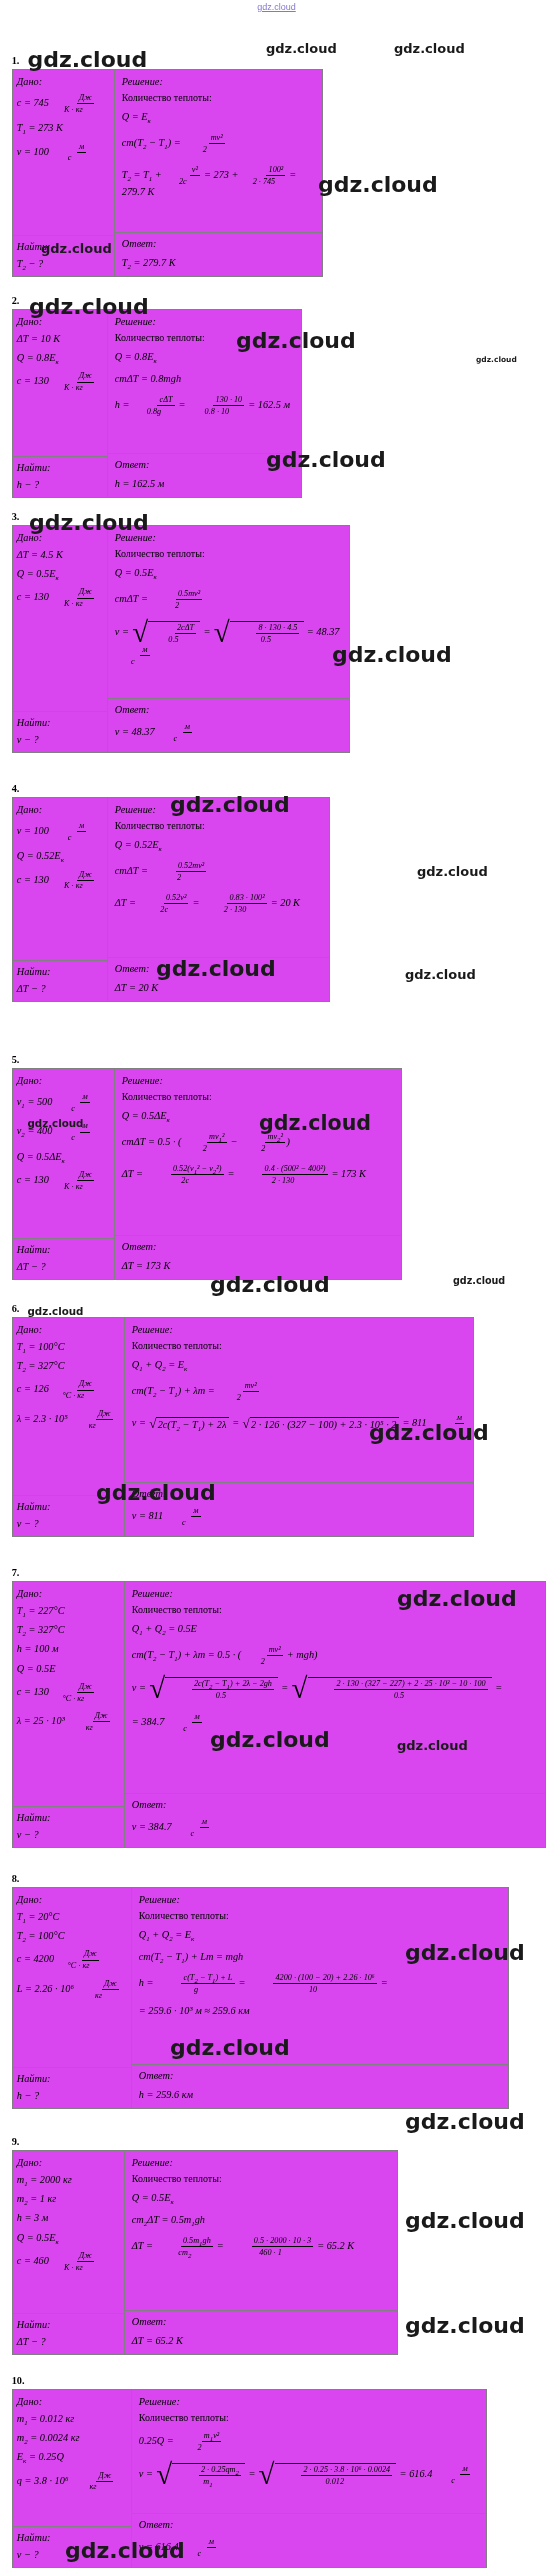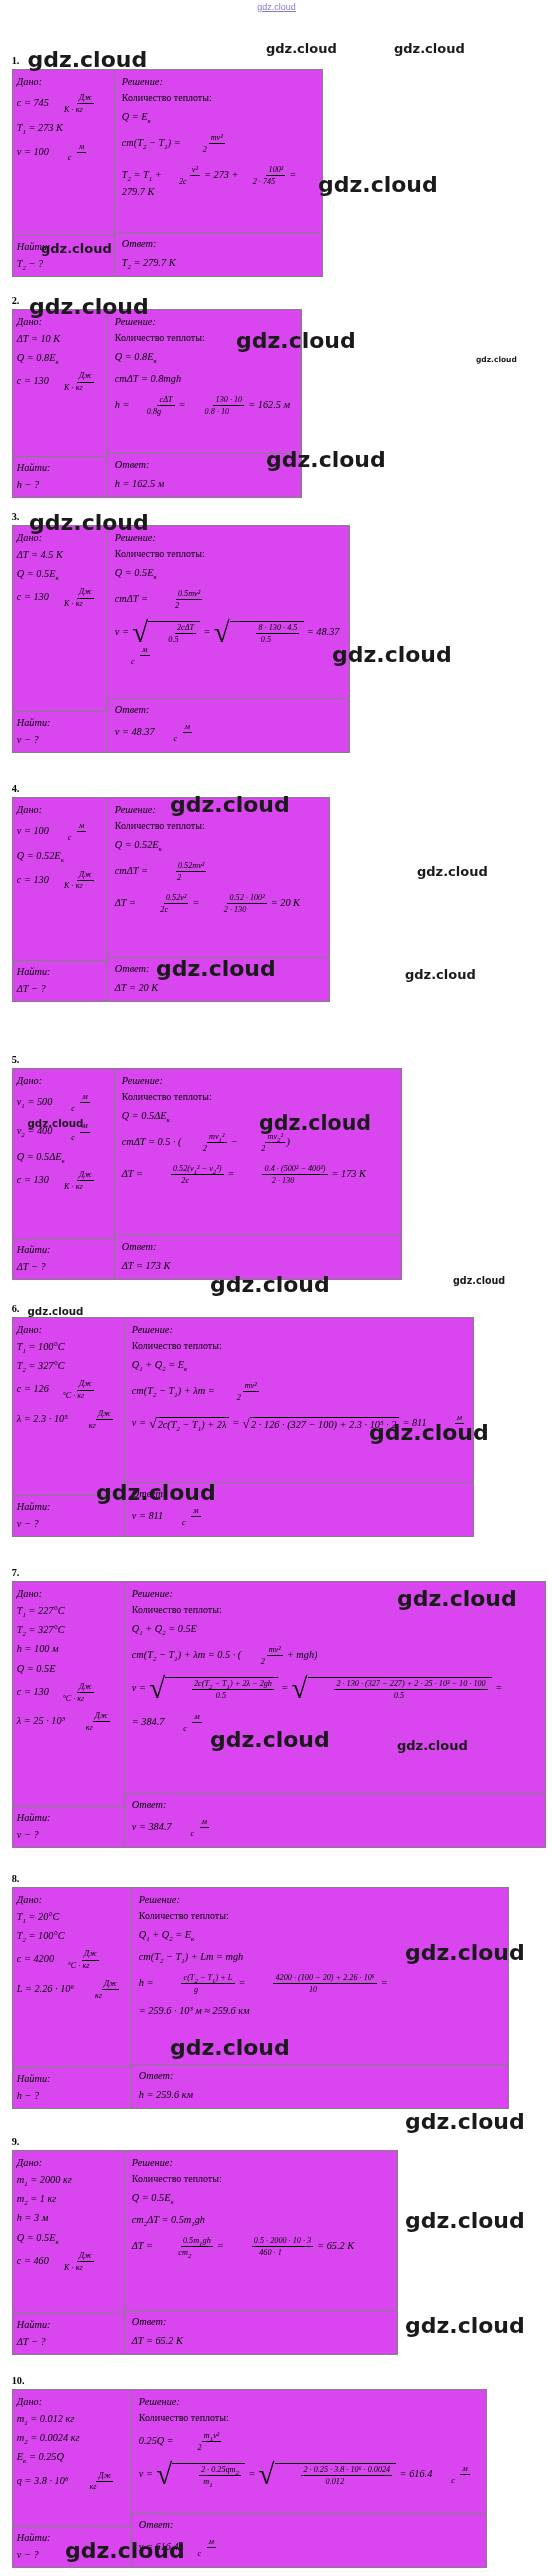--- a/index.html
+++ b/index.html
@@ -207,21 +207,21 @@
             <div class="intro">Количество теплоты:</div>
             <div class="fline">Q = 0.52E<sub>к</sub></div>
             <div class="fline">cmΔT = <span class="frac">
                 <span class="num">0.52mv²</span>
                 <span class="den">2</span>
               </span></div>
             <div class="fline">ΔT = <span class="frac">
                 <span class="num">0.52v²</span>
                 <span class="den">2c</span>
               </span> = <span class="frac">
-                <span class="num">0.52 · 100²</span>
+                <span class="num">0.83 · 100²</span>
                 <span class="den">2 · 130</span>
               </span> = 20 К</div>
             <div class="sol-divider"></div>
             <div class="rlabel">Ответ:</div>
             <div class="fline">ΔT = 20 К</div>
           </div>
         </div>
       </section>
       <section class="problem" style="top: 1054px;">
         <div class="pnum">5.</div>

